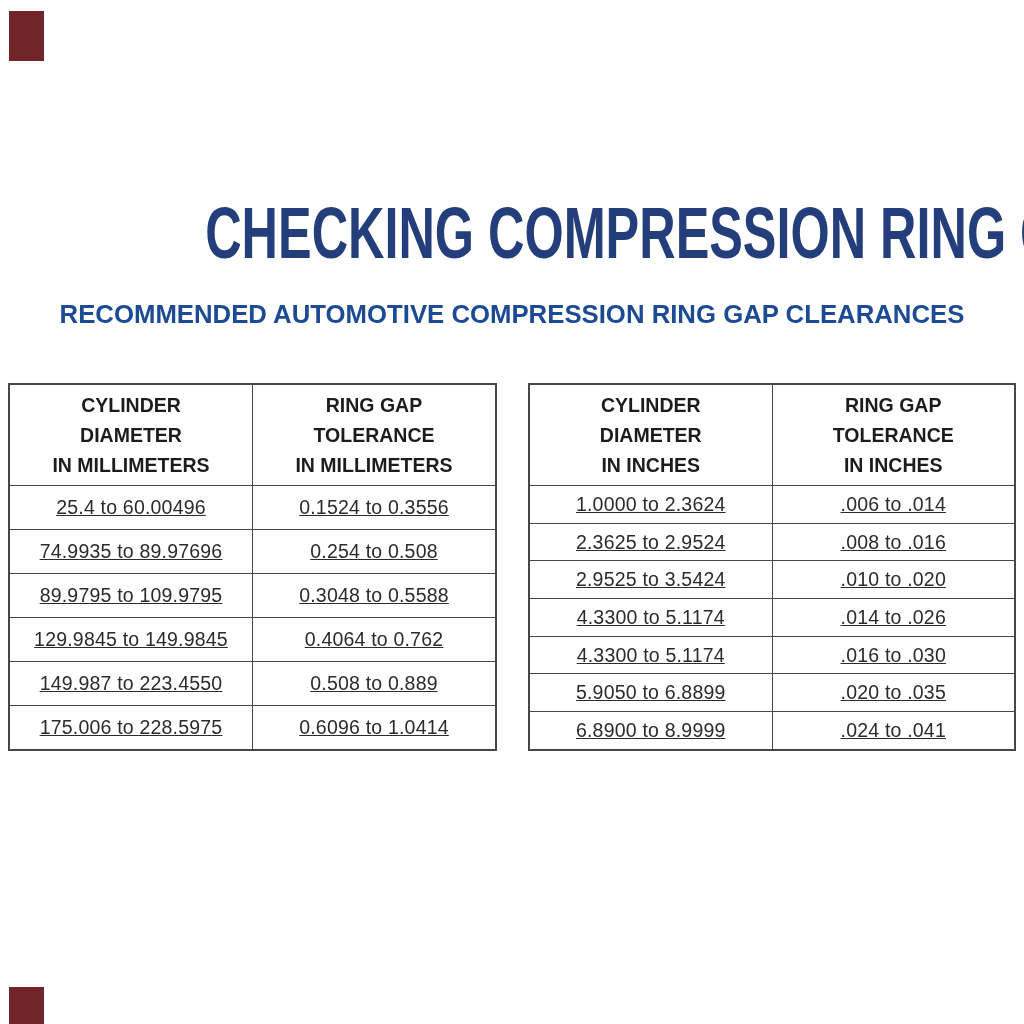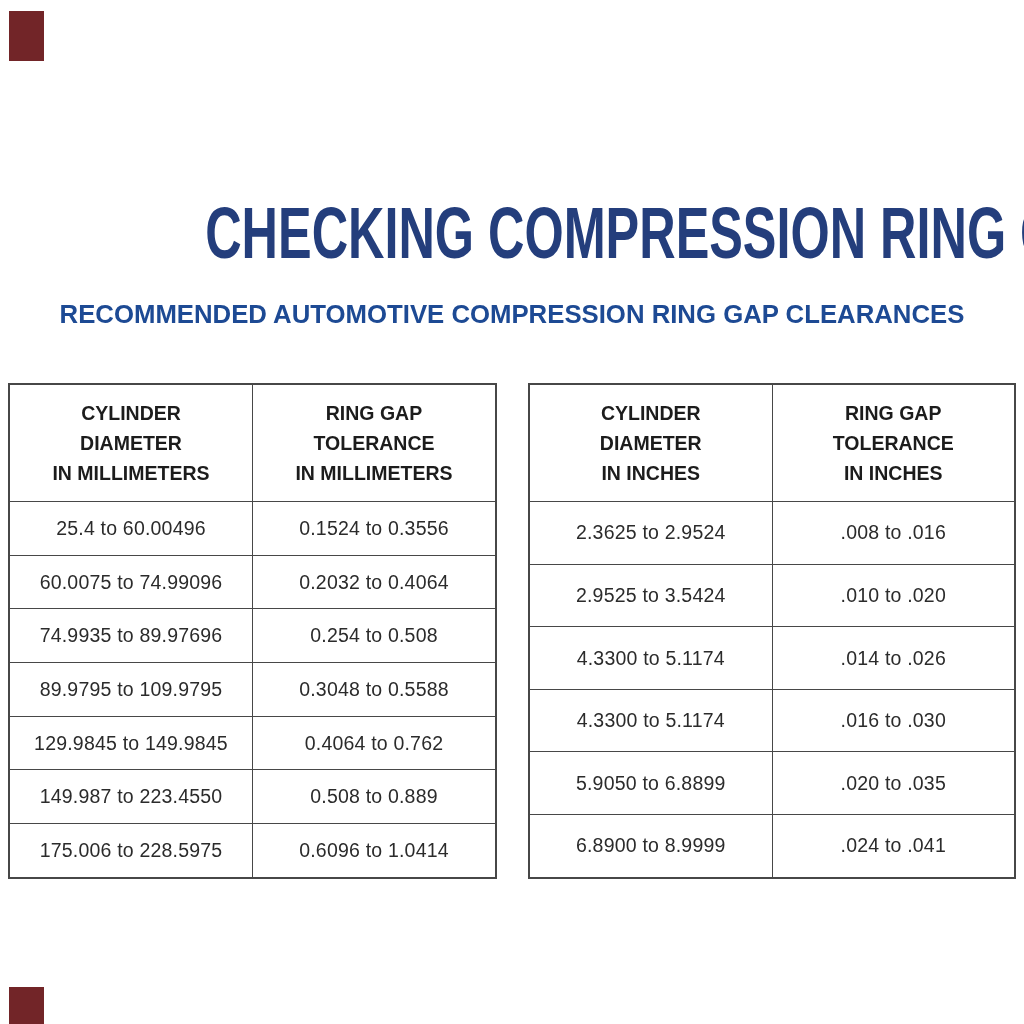--- a/index.html
+++ b/index.html
@@ -42,31 +42,32 @@
   }
   table.spec-table{
     border-collapse:collapse;table-layout:fixed;background:#ffffff;
     border:2px solid var(--table-border);
   }
   table.table-mm{width:489px;}
   table.table-in{width:488px;}
   .spec-table th,.spec-table td{
     border:1px solid var(--table-border);
     text-align:center;vertical-align:middle;
-    padding:8px;overflow:hidden;
+    padding:0;overflow:hidden;
   }
   .spec-table th{
     height:100px;
     font-size:19.5px;font-weight:bold;color:var(--header-text);
     line-height:30px;white-space:pre-line;
   }
   .spec-table td{
     height:36.7px;
     font-size:19.5px;font-weight:normal;color:var(--table-text);
     letter-spacing:0.2px;
+    text-decoration:underline;
   }
 </style>
 </head>
 <body>
 
 <div class="page">
 
   <div class="corner-mark top"></div>
   <div class="corner-mark bottom"></div>
 
@@ -90,24 +91,20 @@
 TOLERANCE
 IN MILLIMETERS</th>
         </tr>
       </thead>
       <tbody>
           <tr>
             <td>25.4 to 60.00496</td>
             <td>0.1524 to 0.3556</td>
           </tr>
           <tr>
-            <td>60.0075 to 74.99096</td>
-            <td>0.2032 to 0.4064</td>
-          </tr>
-          <tr>
             <td>74.9935 to 89.97696</td>
             <td>0.254 to 0.508</td>
           </tr>
           <tr>
             <td>89.9795 to 109.9795</td>
             <td>0.3048 to 0.5588</td>
           </tr>
           <tr>
             <td>129.9845 to 149.9845</td>
             <td>0.4064 to 0.762</td>
@@ -129,20 +126,24 @@
           <th>CYLINDER
 DIAMETER
 IN INCHES</th>
           <th>RING GAP
 TOLERANCE
 IN INCHES</th>
         </tr>
       </thead>
       <tbody>
           <tr>
+            <td>1.0000 to 2.3624</td>
+            <td>.006 to .014</td>
+          </tr>
+          <tr>
             <td>2.3625 to 2.9524</td>
             <td>.008 to .016</td>
           </tr>
           <tr>
             <td>2.9525 to 3.5424</td>
             <td>.010 to .020</td>
           </tr>
           <tr>
             <td>4.3300 to 5.1174</td>
             <td>.014 to .026</td>

